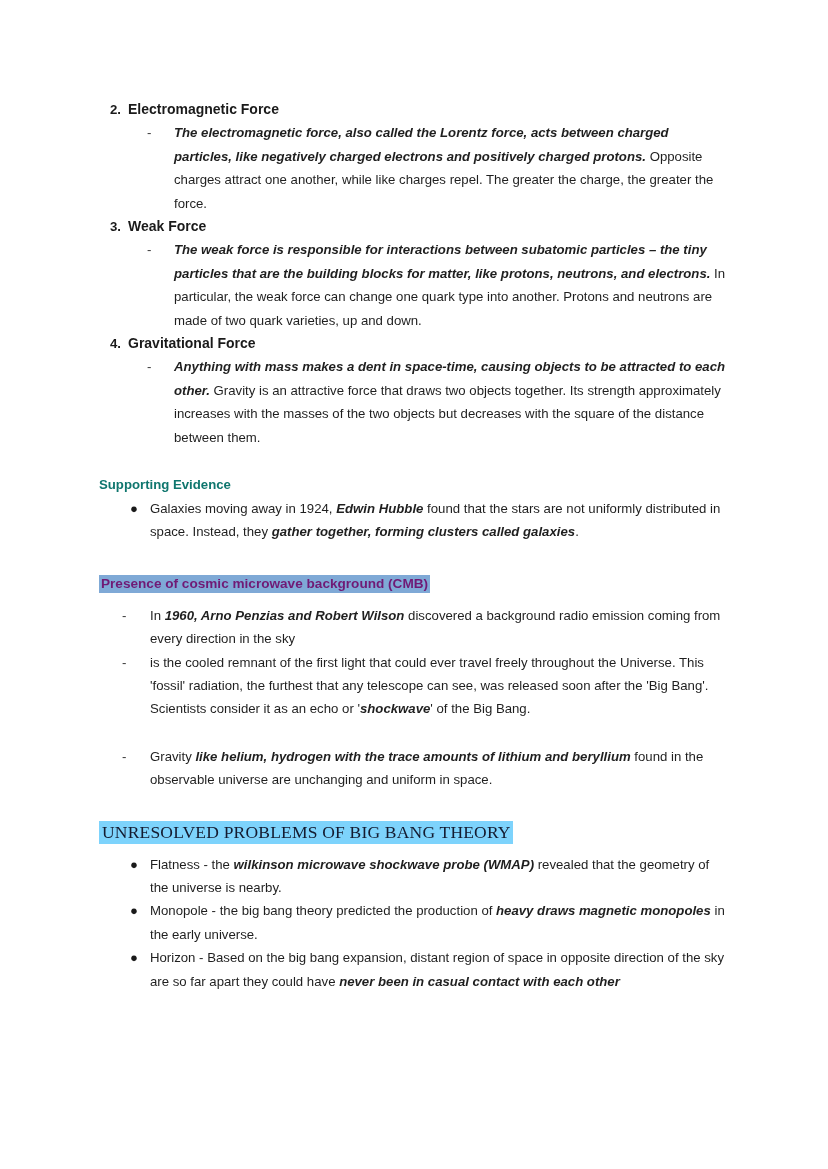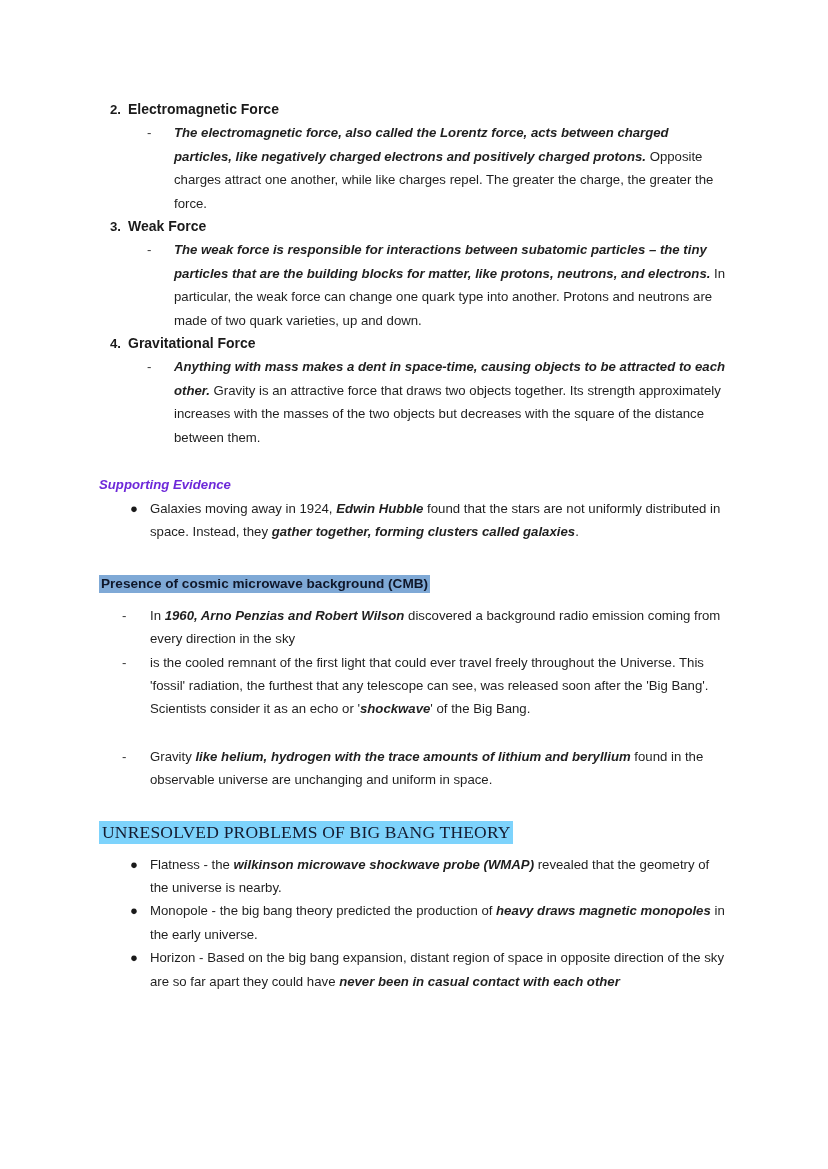--- a/index.html
+++ b/index.html
@@ -96,31 +96,30 @@
     font-size: 13.2px;
     line-height: 23.4px;
     color: #1a1a1a;
   }
 
   
   .sechead {
     font-weight: bold;
     font-size: 13.2px;
     line-height: 23.4px;
-    color: #6d28d9;
-    font-style: italic;
+    color: #0f766e;
   }
 
   
   .hl-sans {
     display: inline;
     font-weight: bold;
     font-size: 13.6px;
     line-height: 23.4px;
-    color: #0f172a;
+    color: #701a75;
     background: #7fa9d6;
     padding: 1px 2px 2px 2px;
     box-decoration-break: clone;
     -webkit-box-decoration-break: clone;
   }
   .hl-serif {
     display: inline;
     font-family: "Liberation Serif", serif;
     font-weight: normal;
     font-size: 17.5px;

